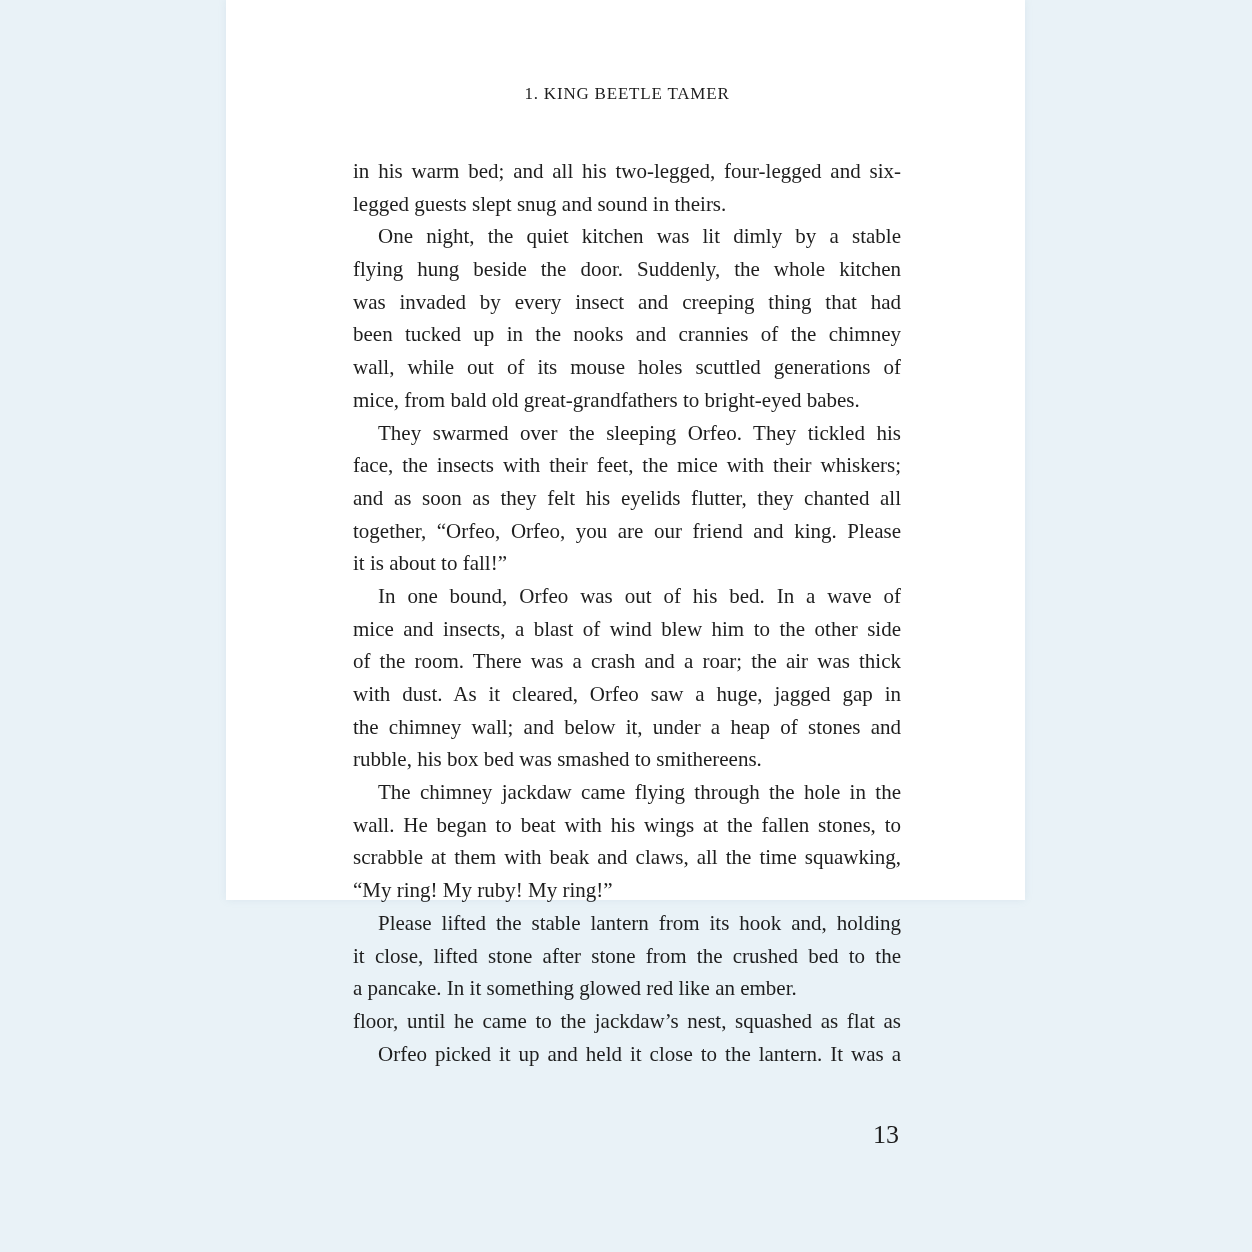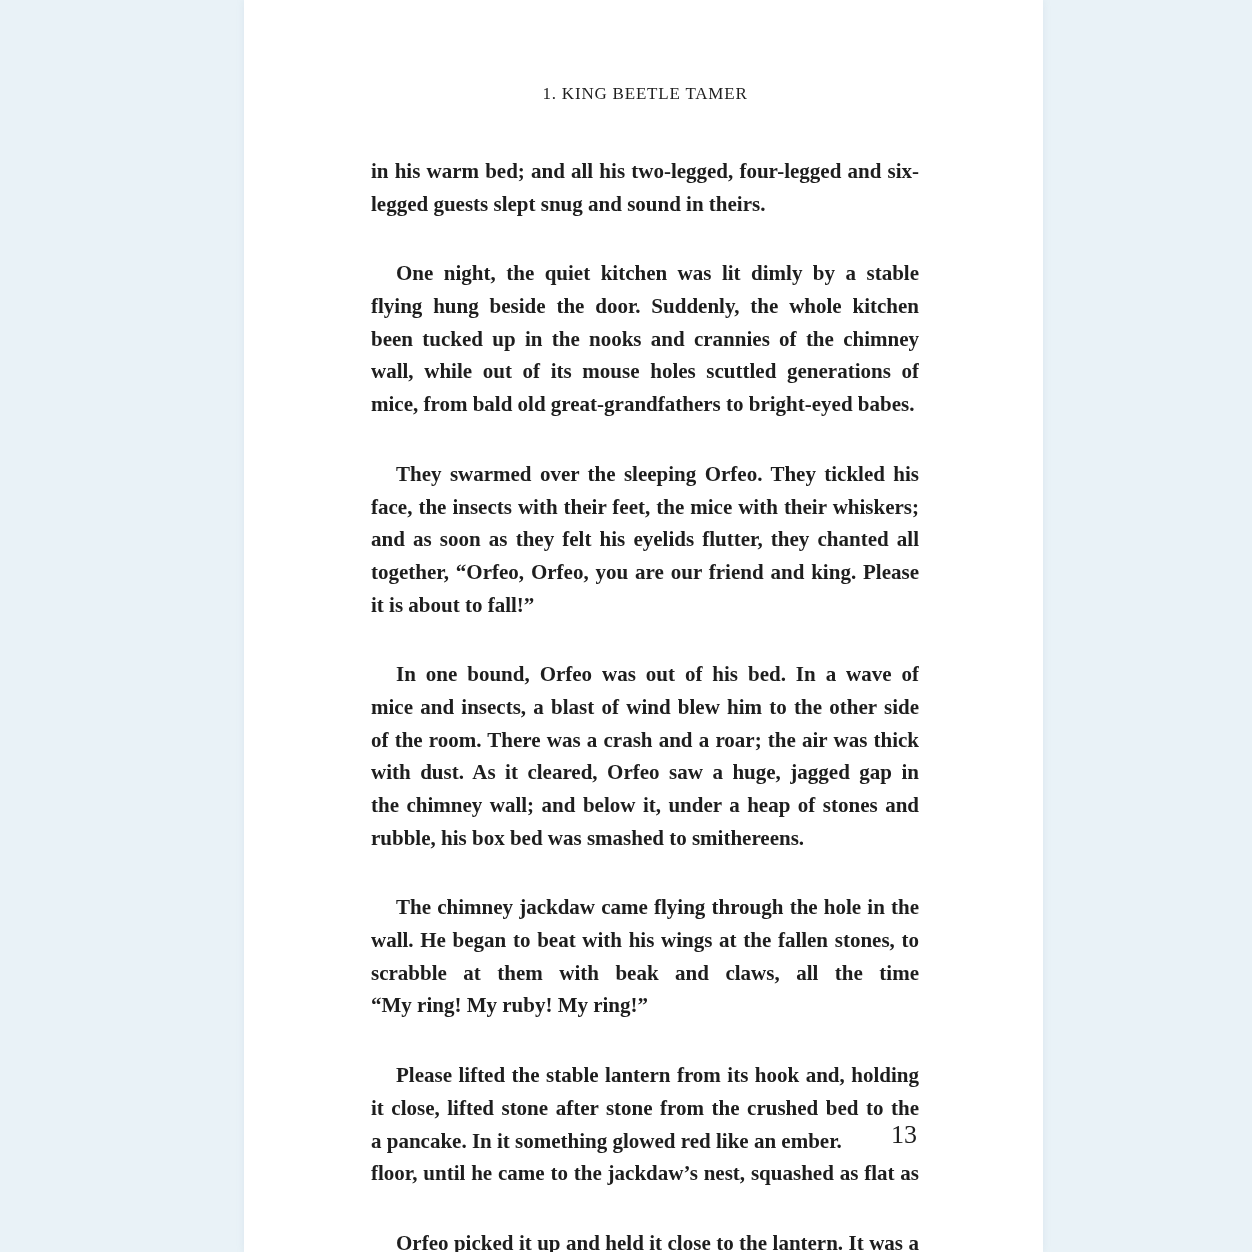--- a/index.html
+++ b/index.html
@@ -9,24 +9,24 @@
   body {
     width: 1252px;
     height: 1252px;
     position: relative;
     background: #e9f2f7;
     font-family: "Liberation Serif", serif;
     overflow: hidden;
   }
   .book-page {
     position: absolute;
-    left: 244px;
+    left: 226px;
     top: 0;
     width: 799px;
-    height: 1252px;
+    height: 900px;
     background: #ffffff;
     box-shadow: 0 0 8px rgba(120,160,180,0.12);
   }
   .content {
     position: absolute;
     left: 127px;
     top: 0;
     width: 548px;
     height: 1252px;
   }
@@ -47,29 +47,27 @@
     width: 548px;
     color: #1e1e1e;
   }
   .text-line {
     font-size: 21px;
     line-height: 32.7px;
     height: 32.7px;
     overflow: hidden;
     text-align: left;
     color: #1e1e1e;
-    font-weight: bold;
   }
   .text-line.just {
     text-align: justify;
     text-align-last: justify;
   }
   .text-line.indent {
     padding-left: 25px;
-    margin-top: 37px;
   }
   .page-number {
     position: absolute;
     top: 1120px;
     right: 2px;
     font-size: 26px;
     line-height: 30px;
     text-align: right;
     color: #1e1e1e;
   }
@@ -81,20 +79,21 @@
   <div class="content">
     <div class="running-header">1. KING BEETLE TAMER</div>
     <div class="body-text" id="body-text">
         <div>
           <div class="text-line just">in his warm bed; and all his two-legged, four-legged and six-</div>
           <div class="text-line">legged guests slept snug and sound in theirs.</div>
         </div>
         <div>
           <div class="text-line just indent">One night, the quiet kitchen was lit dimly by a stable</div>
           <div class="text-line just">flying hung beside the door. Suddenly, the whole kitchen</div>
+          <div class="text-line just">was invaded by every insect and creeping thing that had</div>
           <div class="text-line just">been tucked up in the nooks and crannies of the chimney</div>
           <div class="text-line just">wall, while out of its mouse holes scuttled generations of</div>
           <div class="text-line">mice, from bald old great-grandfathers to bright-eyed babes.</div>
         </div>
         <div>
           <div class="text-line just indent">They swarmed over the sleeping Orfeo. They tickled his</div>
           <div class="text-line just">face, the insects with their feet, the mice with their whiskers;</div>
           <div class="text-line just">and as soon as they felt his eyelids flutter, they chanted all</div>
           <div class="text-line just">together, “Orfeo, Orfeo, you are our friend and king. Please</div>
           <div class="text-line">it is about to fall!”</div>

